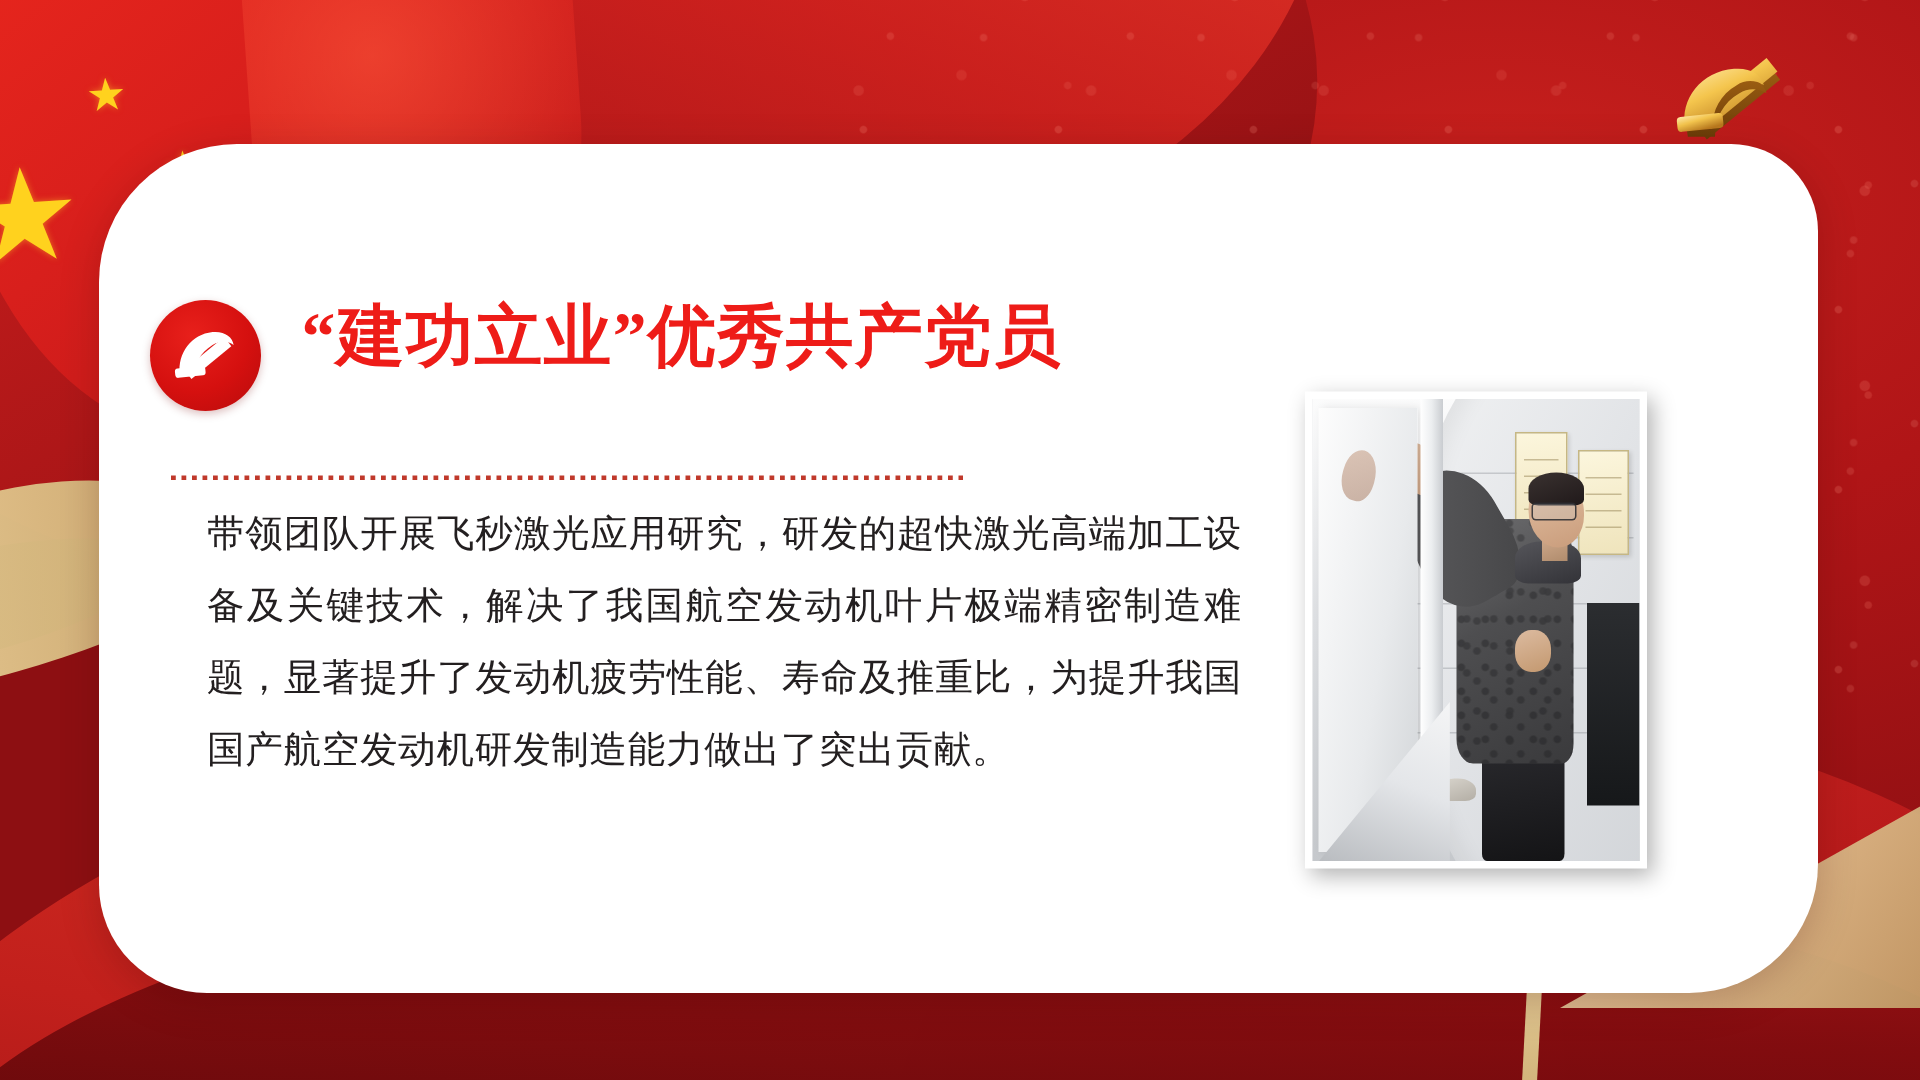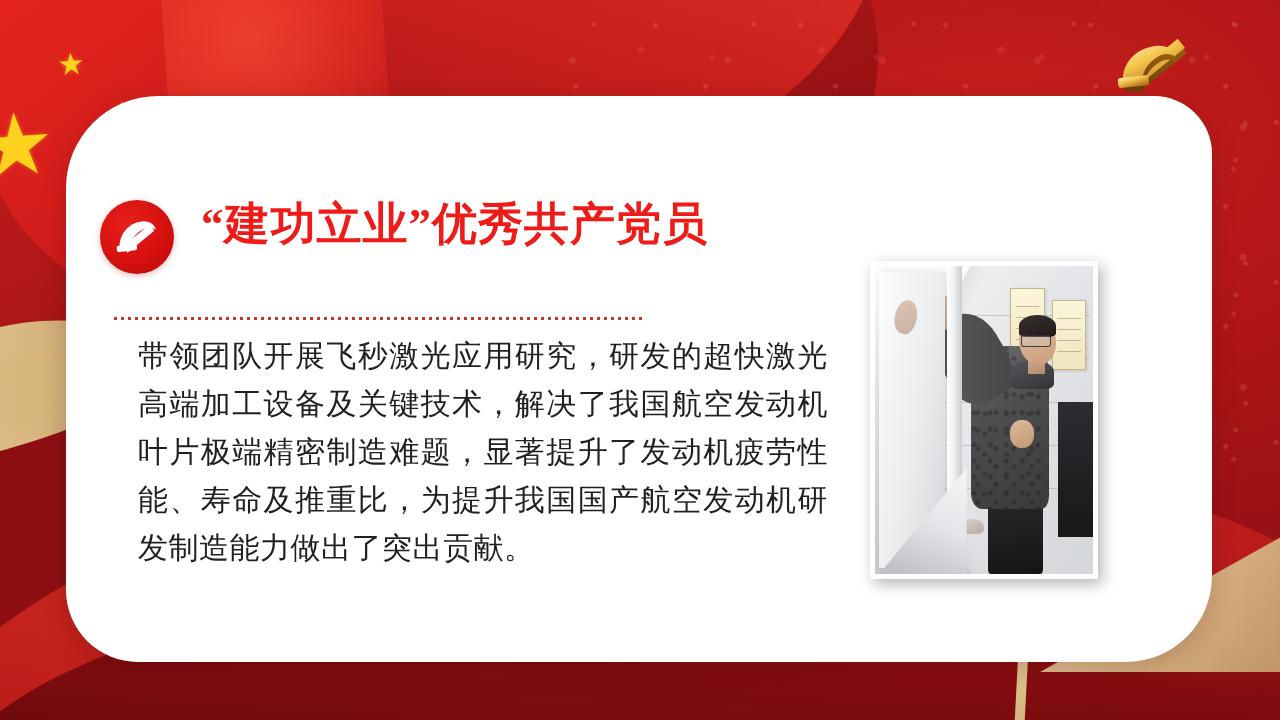--- a/index.html
+++ b/index.html
@@ -224,21 +224,21 @@
     background-image: linear-gradient(90deg, #c0392b 0 3px, transparent 3px 7px);
     background-size: 7px 3px;
     background-repeat: repeat-x;
   }
 
   
   .body-text {
     position: absolute;
     left: 72px; top: 236px;
     width: 690px;
-    font-size: 30px;
+    font-size: 25px;
     line-height: 48px;
     color: #231f20;
     text-align: justify;
     text-justify: inter-character;
     letter-spacing: .5px;
     font-family: "DejaVu Sans", "Liberation Sans", sans-serif;
   }
 
   
   .photo-frame {

